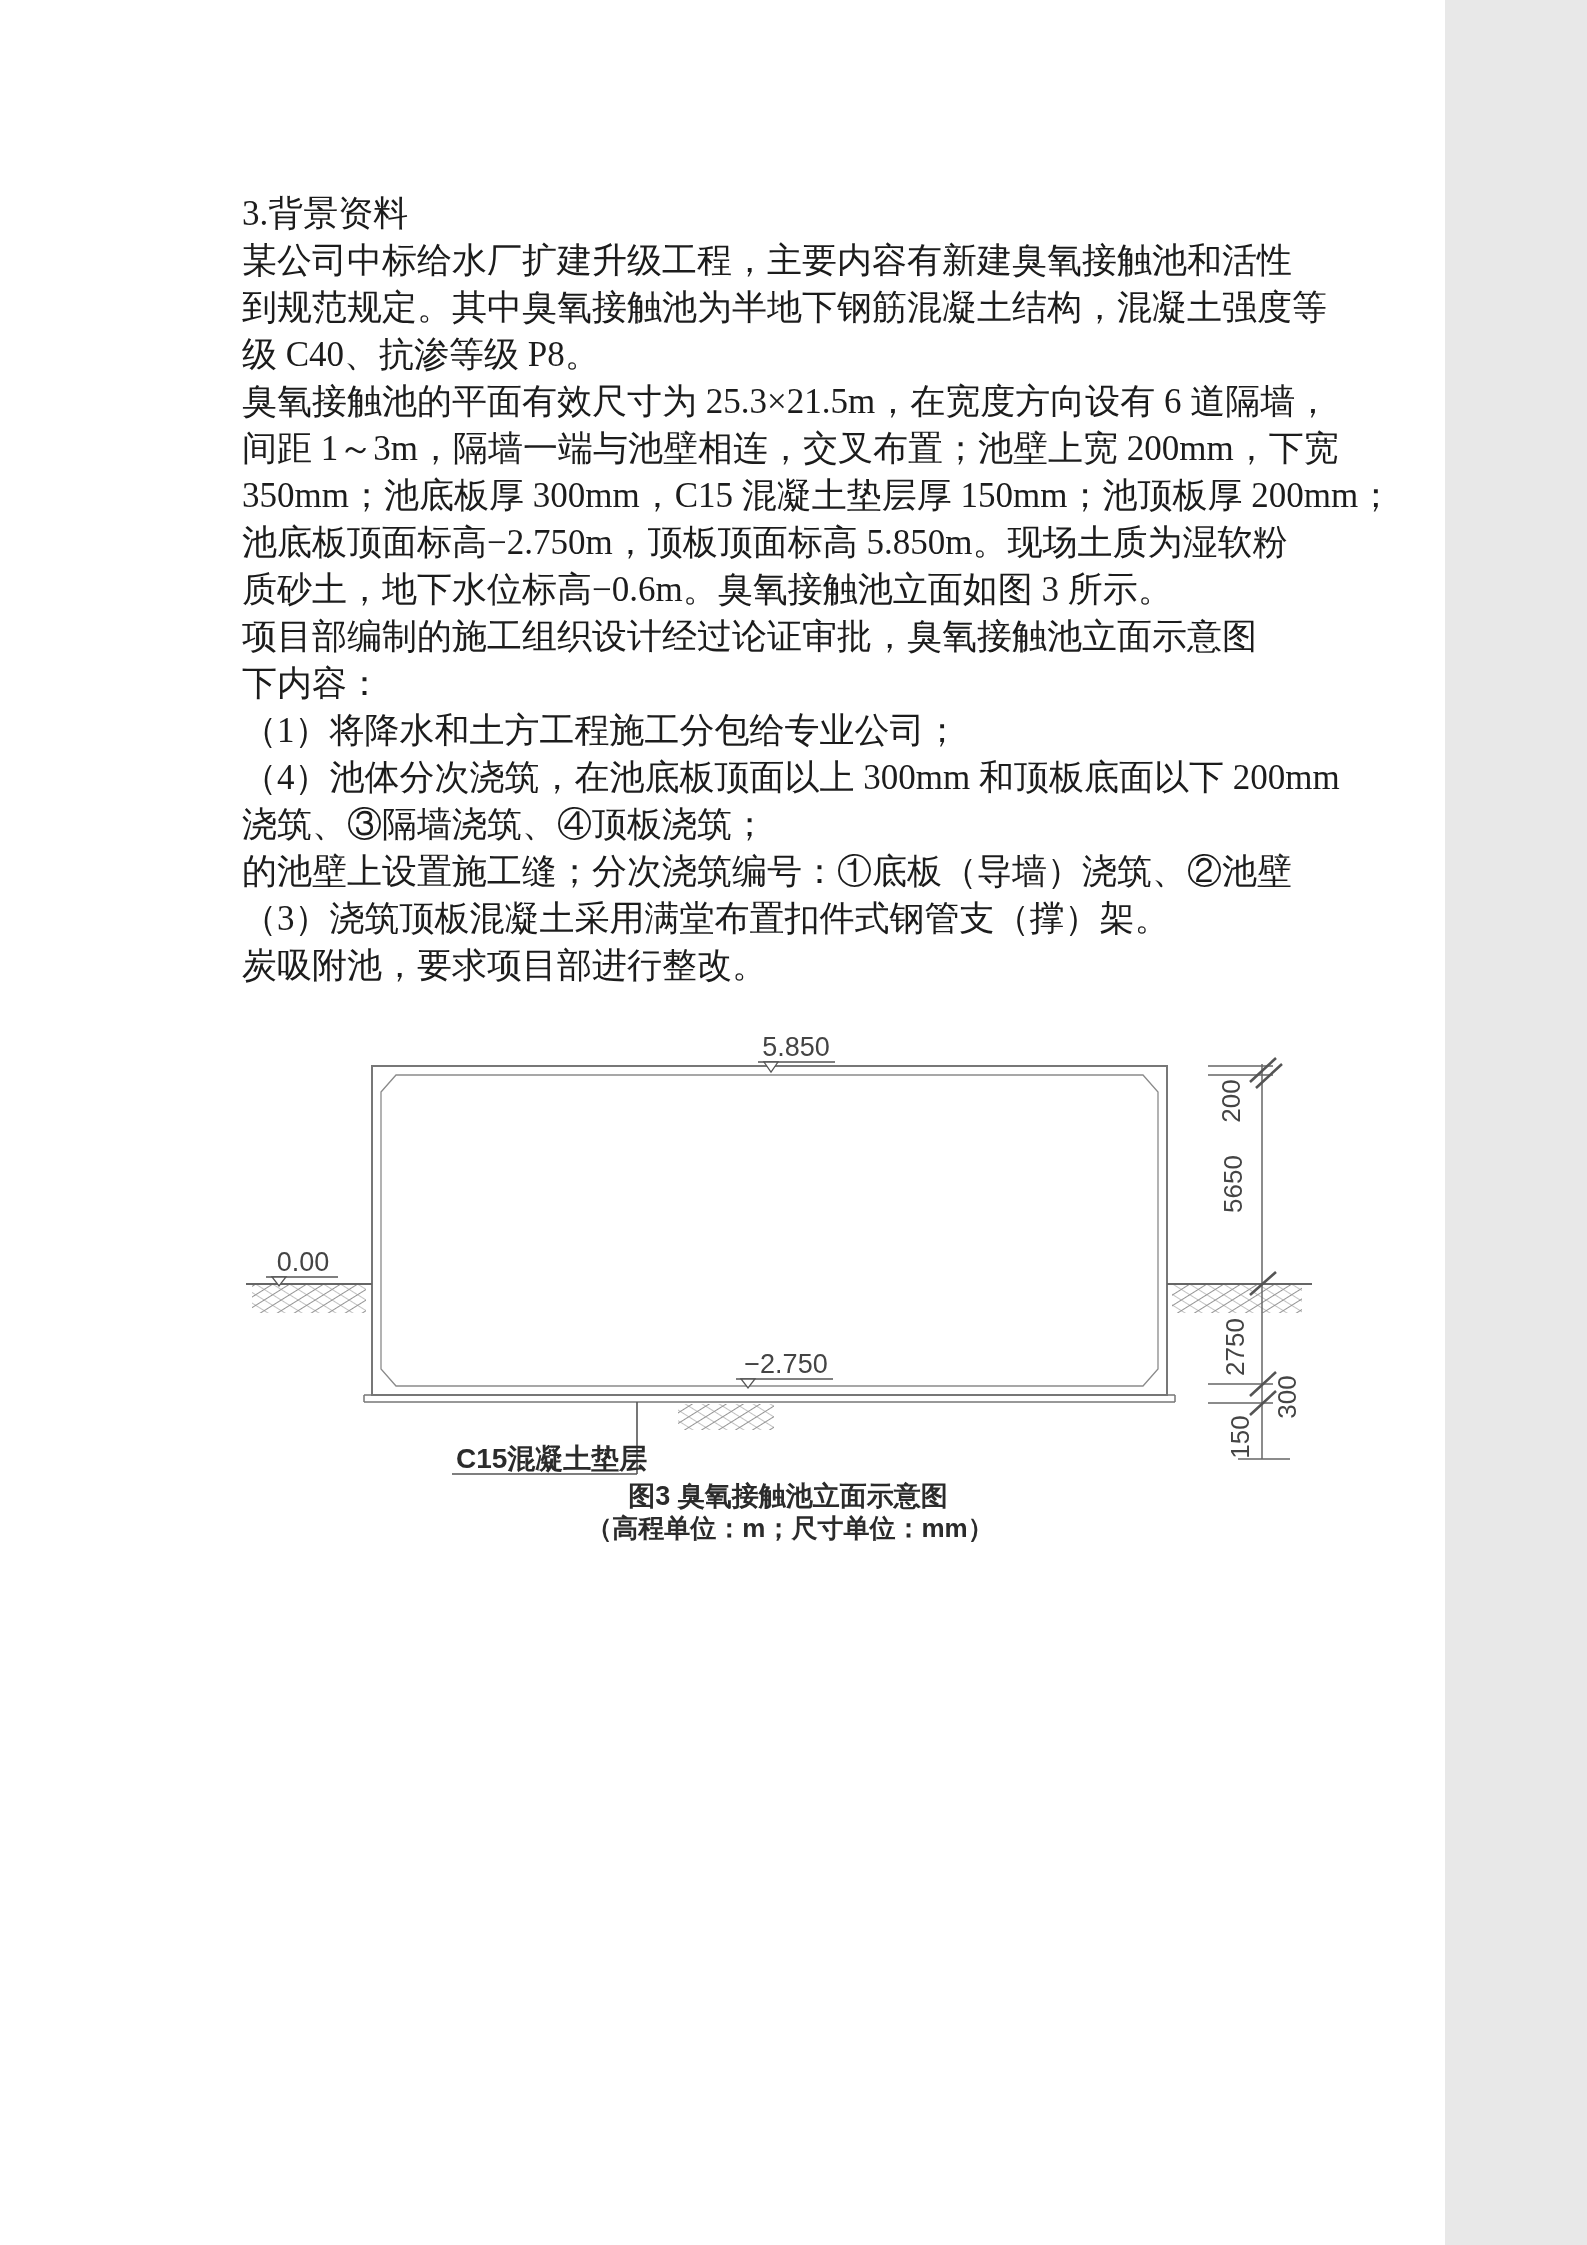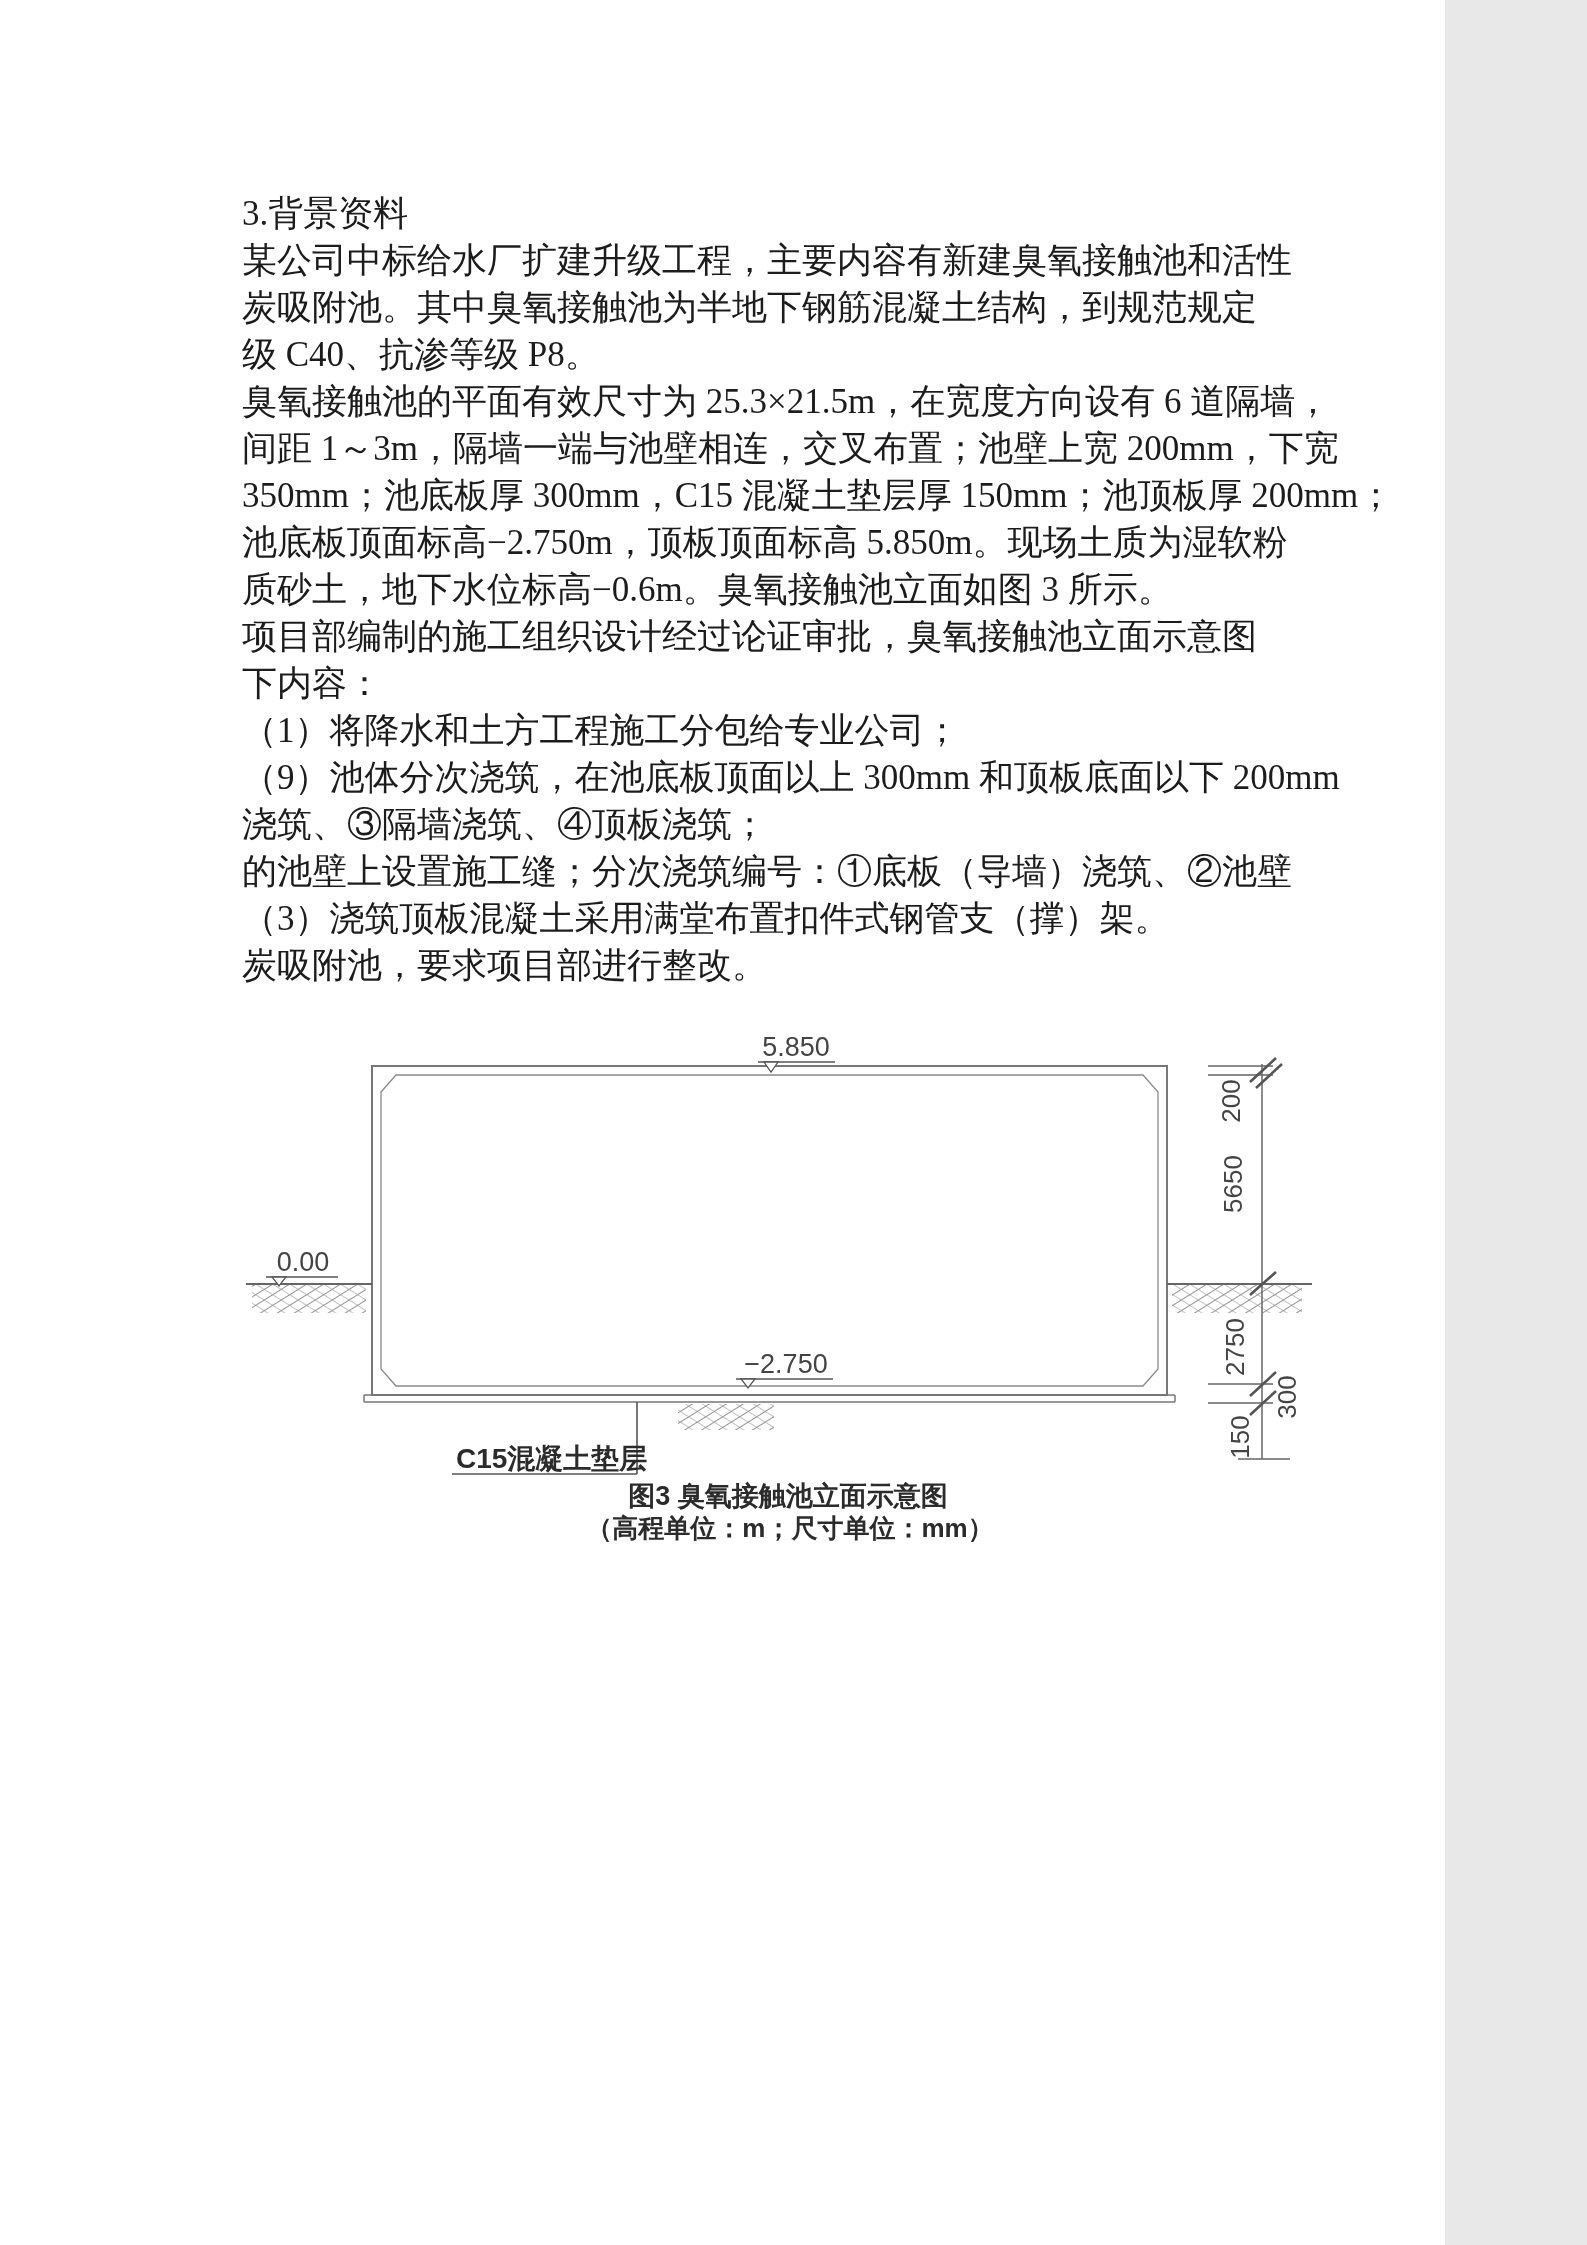--- a/index.html
+++ b/index.html
@@ -38,31 +38,31 @@
   }
 </style>
 </head>
 <body>
 
 <div class="page">
 
   <div class="textblock">
     <div class="doc-line">3.背景资料</div>
     <div class="doc-line">某公司中标给水厂扩建升级工程，主要内容有新建臭氧接触池和活性</div>
-    <div class="doc-line">炭吸附池。其中臭氧接触池为半地下钢筋混凝土结构，到规范规定</div>
+    <div class="doc-line">到规范规定。其中臭氧接触池为半地下钢筋混凝土结构，混凝土强度等</div>
     <div class="doc-line">级 C40、抗渗等级 P8。</div>
     <div class="doc-line">臭氧接触池的平面有效尺寸为 25.3×21.5m，在宽度方向设有 6 道隔墙，</div>
     <div class="doc-line">间距 1～3m，隔墙一端与池壁相连，交叉布置；池壁上宽 200mm，下宽</div>
     <div class="doc-line">350mm；池底板厚 300mm，C15 混凝土垫层厚 150mm；池顶板厚 200mm；</div>
     <div class="doc-line">池底板顶面标高−2.750m，顶板顶面标高 5.850m。现场土质为湿软粉</div>
     <div class="doc-line">质砂土，地下水位标高−0.6m。臭氧接触池立面如图 3 所示。</div>
     <div class="doc-line">项目部编制的施工组织设计经过论证审批，臭氧接触池立面示意图</div>
     <div class="doc-line">下内容：</div>
     <div class="doc-line">（1）将降水和土方工程施工分包给专业公司；</div>
-    <div class="doc-line">（9）池体分次浇筑，在池底板顶面以上 300mm 和顶板底面以下 200mm</div>
+    <div class="doc-line">（4）池体分次浇筑，在池底板顶面以上 300mm 和顶板底面以下 200mm</div>
     <div class="doc-line">浇筑、③隔墙浇筑、④顶板浇筑；</div>
     <div class="doc-line">的池壁上设置施工缝；分次浇筑编号：①底板（导墙）浇筑、②池壁</div>
     <div class="doc-line">（3）浇筑顶板混凝土采用满堂布置扣件式钢管支（撑）架。</div>
     <div class="doc-line">炭吸附池，要求项目部进行整改。</div>
   </div>
 
   <svg class="figure-svg" viewBox="0 0 1587 2245">
     <defs>
       <pattern id="hatch" width="9" height="9" patternUnits="userSpaceOnUse" patternTransform="rotate(58)">
         <line x1="0" y1="0" x2="0" y2="9" stroke="#777777" stroke-width="1.6"></line>

